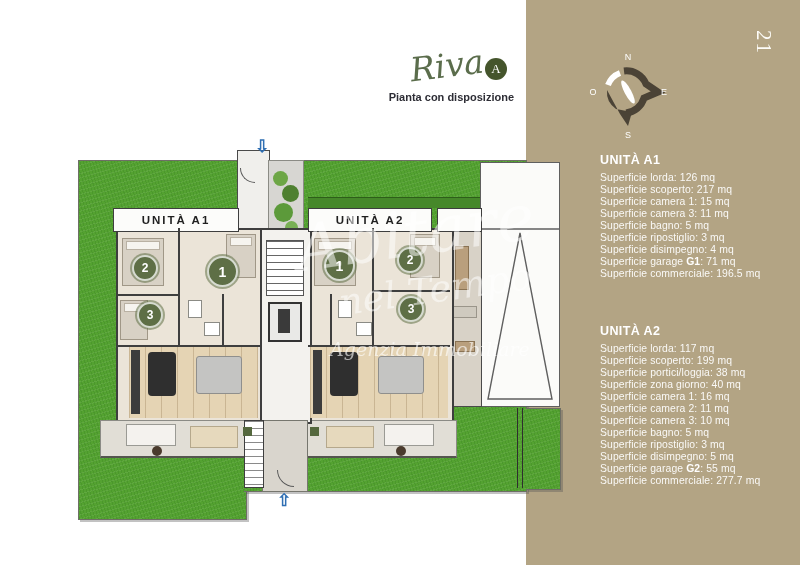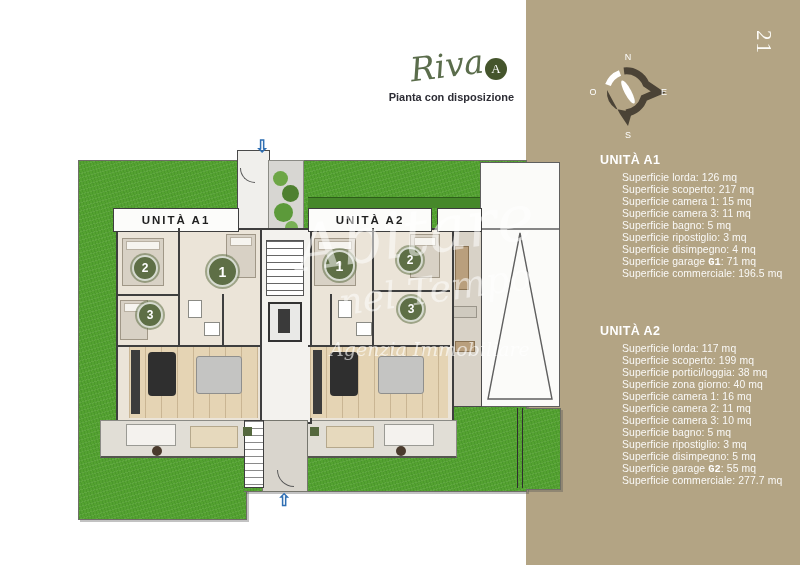--- a/index.html
+++ b/index.html
@@ -9,22 +9,22 @@
 
   
   .sidebar{left:526px;top:0;width:274px;height:565px;background:#b3a484;z-index:1;}
   .page-num{right:24px;top:30px;color:#fdfcf8;font-family:"Liberation Serif",serif;
             font-size:21px;letter-spacing:2px;transform:rotate(90deg);transform-origin:center;z-index:60;}
   .compass{left:588px;top:44px;width:80px;height:100px;z-index:60;}
   .unit-block{width:200px;z-index:60;color:#fff;}
   .unit-block.u1{left:600px;top:153px;}
   .unit-block.u2{left:600px;top:324px;}
   .unit-name{font-size:12.5px;font-weight:bold;letter-spacing:.4px;color:#ffffff;margin:0 0 5px 0;}
-  .sline{font-size:10.4px;line-height:12px;color:rgba(255,255,255,.93);letter-spacing:.1px;margin-left:22px;}
-  .sline b{font-weight:bold;color:#ffffff;font-family:Liberation Mono, monospace;}
+  .sline{font-size:10.4px;line-height:12px;color:rgba(255,255,255,.93);letter-spacing:.1px;}
+  .sline b{font-weight:bold;color:#ffffff;}
 
   
   .main-title{left:84px;top:56px;font-family:"Liberation Serif",serif;font-size:23px;
               letter-spacing:2.5px;color:#c7b592;z-index:50;white-space:nowrap;}
   .riva{left:410px;top:46px;font-family:"DejaVu Serif",serif;font-style:italic;font-size:33px;
         color:#5b6d4c;transform:rotate(-7deg);z-index:50;}
   .badge-a{left:485px;top:58px;width:22px;height:22px;border-radius:50%;background:#45552c;
            color:#fff;font-family:"Liberation Serif",serif;font-size:13px;display:flex;
            align-items:center;justify-content:center;z-index:50;}
   .subtitle{left:330px;top:91px;width:184px;text-align:right;font-size:11px;line-height:13.5px;

